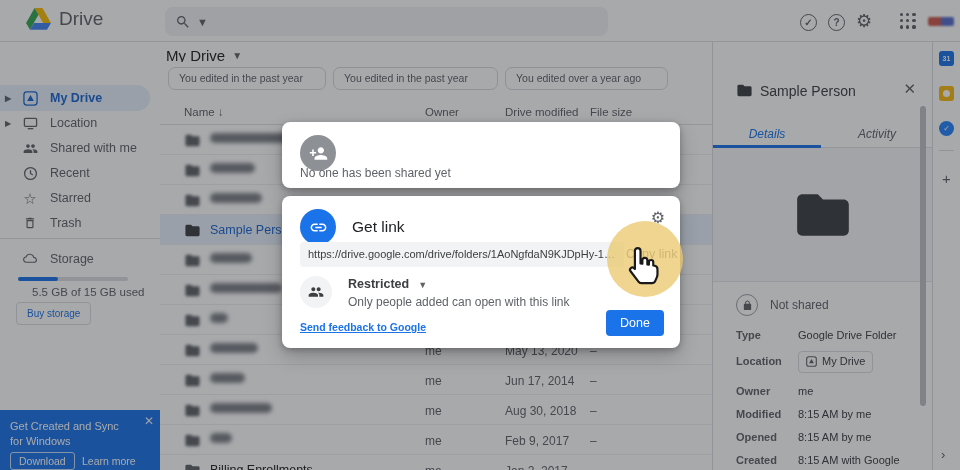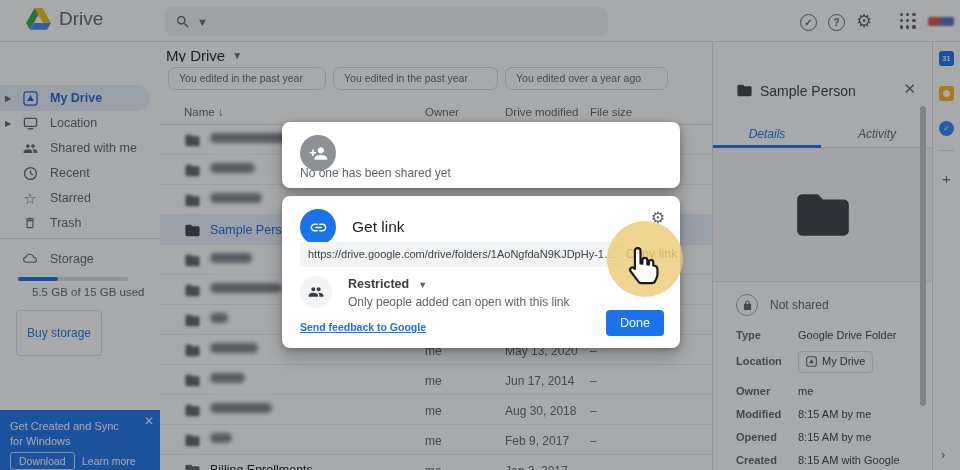--- a/index.html
+++ b/index.html
@@ -29,21 +29,21 @@
   .nav-item .expander { width:16px; text-align:center; font-size:8px; color:#5f6368; }
   .nav-item .nico { width:16px; height:16px; margin-left:6px; display:flex; align-items:center; justify-content:center; color:#5f6368; }
   .nav-item .nlabel { margin-left:12px; }
   .nav-item.selected { background:#e8f0fe; color:#1967d2; font-weight:bold; }
   .nav-item.selected .nico { color:#1967d2; }
   .star-glyph { font-size:15px; line-height:15px; }
   #side-divider { position:absolute; left:0; top:196px; width:160px; border-top:1px solid #e0e0e0; }
   #storage-bar { position:absolute; left:18px; top:235px; width:110px; height:4px; background:#dadce0; border-radius:2px; }
   #storage-fill { height:4px; background:#1a73e8; border-radius:2px; }
   #storage-used { position:absolute; left:32px; top:244px; font-size:11.5px; color:#5f6368; }
-  #buy-storage { position:absolute; left:16px; top:268px; border:1px solid #dadce0; border-radius:4px; padding:15px 10px; font-size:12px; color:#1a73e8; background:#fff; cursor:pointer; }
+  #buy-storage { position:absolute; left:16px; top:260px; border:1px solid #dadce0; border-radius:4px; padding:5px 10px; font-size:10px; color:#1a73e8; background:#fff; cursor:pointer; }
 
   
   #promo { position:absolute; left:0; top:410px; width:162px; height:60px; background:#1a73e8; color:#fff; }
   #promo-title { position:absolute; left:10px; top:9px; width:120px; font-size:11px; line-height:1.35; }
   #promo-close { position:absolute; right:8px; top:4px; font-size:12px; color:#e8f0fe; cursor:pointer; }
   #promo-download { position:absolute; left:10px; top:42px; border:1px solid rgba(255,255,255,.75); border-radius:3px; padding:2px 8px; font-size:10.5px; color:#fff; background:transparent; cursor:pointer; }
   #promo-learn { position:absolute; left:82px; top:45px; font-size:10.5px; color:#fff; cursor:pointer; }
 
   
   #toolbar { position:absolute; left:160px; top:42px; width:772px; height:28px; background:#fff; }

